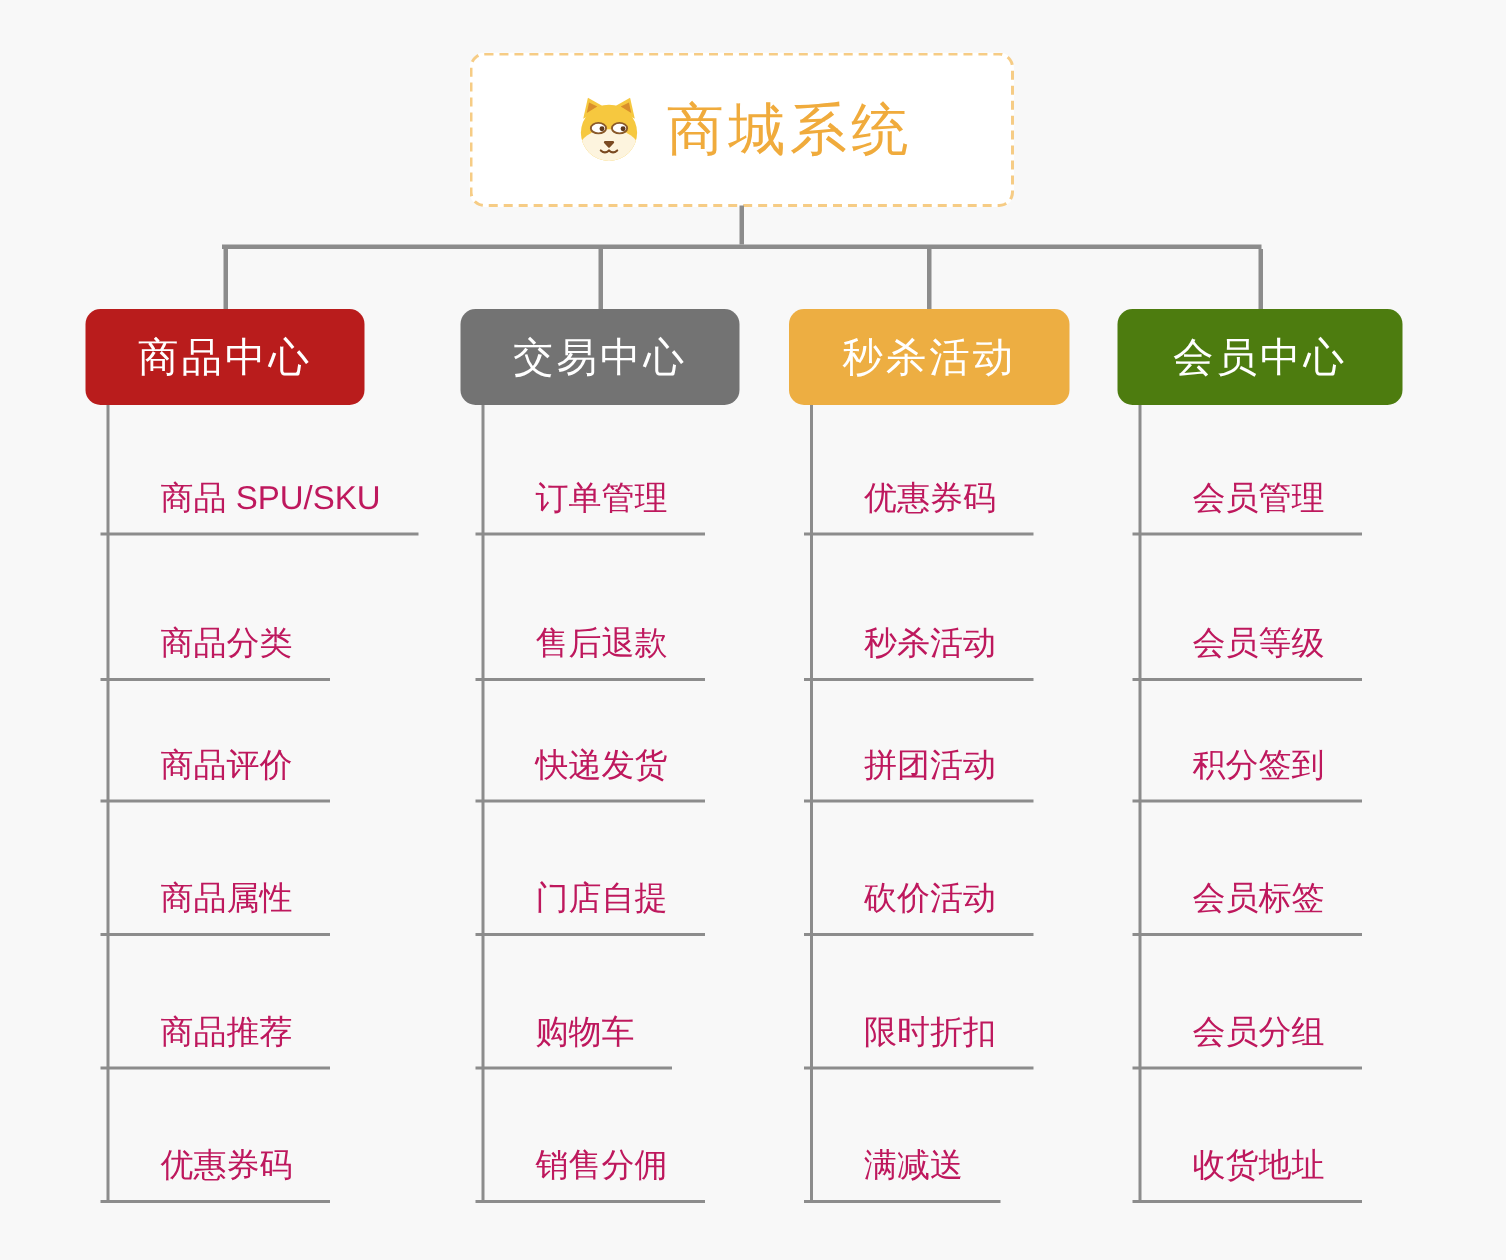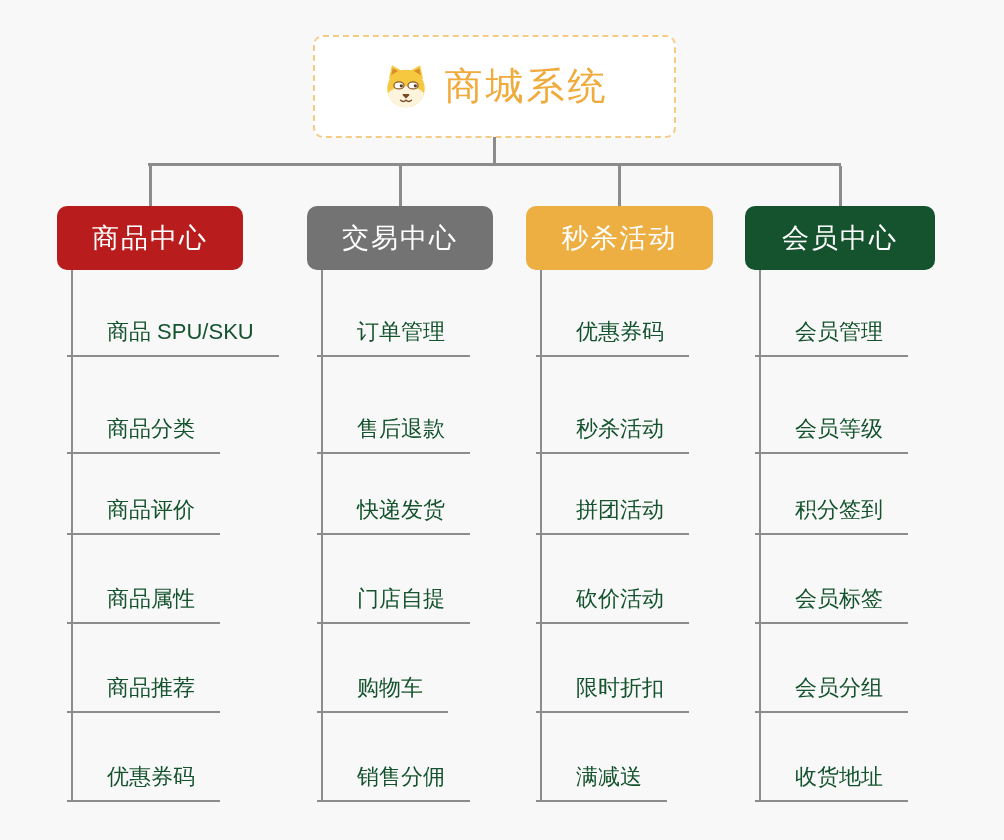--- a/index.html
+++ b/index.html
@@ -65,21 +65,21 @@
 
   
   .leaf{
     position:absolute;
     left:calc(var(--x) + 10px);
     height:44px;line-height:42px;
     padding:0 25px 0 40px;
     width:fit-content;
     white-space:nowrap;
     border-bottom:2px solid #8c8c8c;
-    font-size:22px;color:#14532d;
+    font-size:22px;color:#be185d;
   }
   .i0{top:311px;} .i1{top:408px;} .i2{top:489px;}
   .i3{top:578px;} .i4{top:667px;} .i5{top:756px;}
 </style>
 </head>
 <body>
 
 <div class="canvas">
 
   <div class="root-node">
@@ -140,21 +140,21 @@
     <div class="leaf i1">秒杀活动</div>
     <div class="leaf i2">拼团活动</div>
     <div class="leaf i3">砍价活动</div>
     <div class="leaf i4">限时折扣</div>
     <div class="leaf i5">满减送</div>
   </div>
 
   <div class="branch b3">
     <div class="line branch-drop"></div>
     <div class="line branch-vline"></div>
-    <div class="branch-box" style="background-color: #14532d;">会员中心</div>
+    <div class="branch-box" style="background-color: #4d7c0f;">会员中心</div>
     <div class="leaf i0">会员管理</div>
     <div class="leaf i1">会员等级</div>
     <div class="leaf i2">积分签到</div>
     <div class="leaf i3">会员标签</div>
     <div class="leaf i4">会员分组</div>
     <div class="leaf i5">收货地址</div>
   </div>
 
 </div>
 

